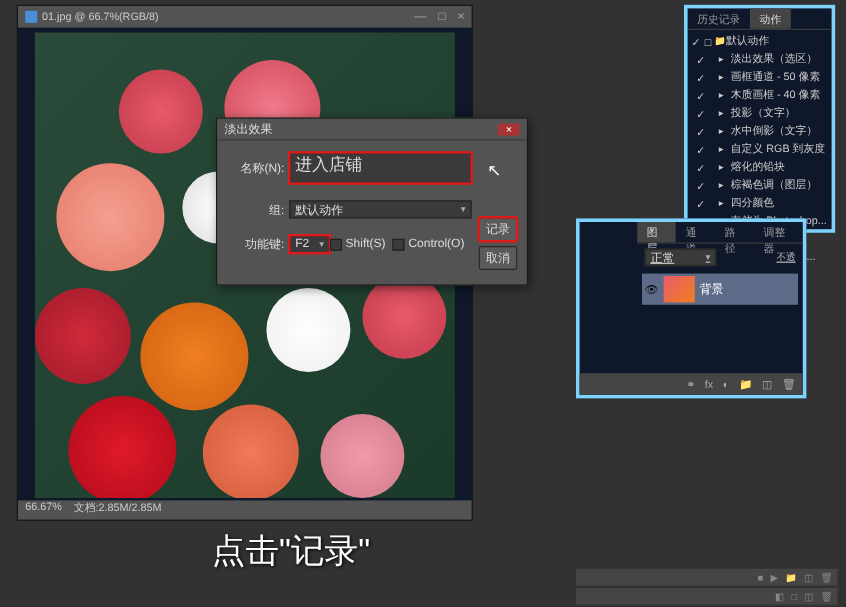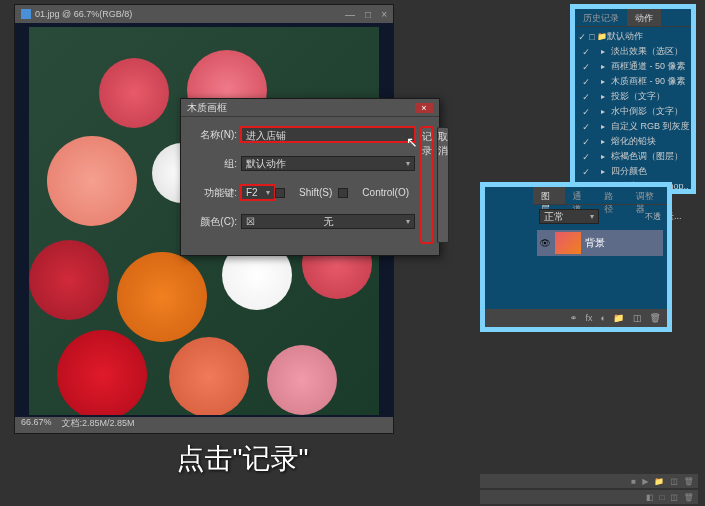--- a/index.html
+++ b/index.html
@@ -29,47 +29,47 @@
   .doc-status { position: absolute; bottom: 0; left: 0; right: 0; height: 16px; background: #535353; display: flex; font-size: 9px; color: #ccc; padding: 0 6px; gap: 10px;}
 
   
   .dialog { position: absolute; left: 180px; top: 98px; width: 260px; background: #535353; border: 1px solid #1a1a1a; box-shadow: 2px 2px 8px rgba(0,0,0,.5); }
   .dlg-title { height: 18px; background: #535353; display: flex; align-items: center; padding: 0 6px; font-size: 10px; color: #ddd; border-bottom: 1px solid #3a3a3a;}
   .dlg-close { margin-left: auto; background:#a33; color:#fff; font-size:9px; width:18px; text-align:center;}
   .dlg-body { padding: 10px 8px 12px 8px; display: flex; }
   .dlg-fields { flex: 1; }
   .dlg-row { display: flex; align-items: center; margin-bottom: 14px; font-size: 10px; color: #ddd; }
   .dlg-row .lbl { width: 48px; text-align: right; margin-right: 4px; }
-  .field { background: #3a3a3a; border: 1px solid #222; color: #ddd; font-size: 10px; padding: 1px 4px; height: 15px; }
+  .field { background: #3a3a3a; border: 1px solid #222; color: #ddd; font-size: 14px; padding: 1px 4px; height: 26px; }
   .dropdown { background: #3a3a3a; border: 1px solid #222; color: #ddd; font-size: 10px; padding: 1px 4px; height: 15px; display:flex; align-items:center; justify-content:space-between;}
   .dropdown::after{content:"▾";font-size:8px;color:#aaa;margin-left:4px;}
-  .dlg-btns { width: 44px; margin-left: 6px; display:flex; flex-direction:row; gap:4px;}
+  .dlg-btns { width: 44px; margin-left: 6px; display:flex; flex-direction:column; gap:4px;justify-content:flex-end;}
   .dlg-btn { background: #5a5a5a; border: 1px solid #2a2a2a; color: #ddd; font-size: 10px; text-align: center; padding: 2px 0; border-radius:2px;}
   .hl-red { outline: 2px solid #e01a1a; outline-offset: -1px; }
-  .chk { display:inline-flex; align-items:flex-end; gap:14px; margin-right:6px;}
+  .chk { display:inline-flex; align-items:flex-end; gap:3px; margin-right:6px;}
   .chk .box{width:10px;height:10px;border:1px solid #222;background:#3a3a3a;}
   .cursor{position:absolute; left:406px; top:134px; font-size:14px; color:#fff; pointer-events:none;}
 
   
-  .panel { position: absolute; background: #0c4a6e; border: 5px solid #7dd3fc; }
+  .panel { position: absolute; background: #0f172a; border: 3px solid #7dd3fc; }
   .panel-tabs { display:flex; height:18px; border-bottom:1px solid #3a3a3a;}
   .tab { font-size:9px; color:#999; padding:3px 8px;}
   .tab.active{color:#ddd; background:#444;}
   .actions-panel { left: 570px; top: 4px; width: 126px; height: 190px;}
   .action-list { padding:2px 0; overflow:hidden;}
   .action-row { display:flex; align-items:center; font-size:9px; color:#ccc; padding:1px 2px;}
   .action-row .chk1{width:10px;text-align:center;}
   .action-row .chk2{width:10px;text-align:center;}
   .action-row .ico{width:10px;font-size:8px;}
   .action-row .txt{flex:1; white-space:nowrap; overflow:hidden;}
   .action-row.set{padding-left:2px;}
   .action-row.item{padding-left:6px;}
 
   .layers-panel { left: 480px; top: 182px; width: 192px; height: 150px; padding-left: 48px;}
-  .layers-top { padding:4px 6px; font-size:9px; color:#bbb; display:flex; flex-direction:column; gap:4px;}
+  .layers-top { padding:4px 6px; font-size:9px; color:#bbb; display:flex; flex-direction:column; gap:4px;text-decoration:underline;}
   .lay-row{display:flex;align-items:center;gap:4px;}
   .layer-item{display:flex;align-items:center;background:#5e6b88;margin:2px 4px;padding:2px;}
   .layer-eye{width:12px;text-align:center;font-size:9px;}
   .layer-thumb{width:26px;height:22px;background:linear-gradient(135deg,#e85a6a,#f08020);margin:0 4px;}
   .layer-name{font-size:10px;color:#fff;}
   .panel-footer{position:absolute;bottom:0;left:0;right:0;height:18px;background:#454545;display:flex;align-items:center;justify-content:flex-end;gap:8px;padding:0 6px;font-size:9px;color:#aaa;}
 
   
   .status-strip{position:absolute;left:480px;width:218px;height:14px;background:#454545;display:flex;align-items:center;justify-content:flex-end;gap:6px;padding:0 4px;font-size:8px;color:#888;}
   .ss1{top:474px;}
@@ -108,21 +108,21 @@
     </div>
   </div>
   <div class="doc-status">
     <span>66.67%</span>
     <span>文档:2.85M/2.85M</span>
   </div>
 </div>
 
 <div class="dialog">
   <div class="dlg-title">
-    <span>木质画框</span>
+    <span>淡出效果</span>
     <span class="dlg-close">×</span>
   </div>
   <div class="dlg-body">
     <div class="dlg-fields">
       <div class="dlg-row">
         <span class="lbl">名称(N):</span>
         <div class="field hl-red" style="flex:1">进入店铺</div>
       </div>
       <div class="dlg-row">
         <span class="lbl">组:</span>
@@ -137,27 +137,20 @@
           </div>
         <span class="chk">
             <span class="box"></span>
             <span>Shift(S)</span>
           </span>
         <span class="chk">
             <span class="box"></span>
             <span>Control(O)</span>
           </span>
       </div>
-      <div class="dlg-row">
-        <span class="lbl">颜色(C):</span>
-        <div class="dropdown" style="flex:1">
-            <span>☒ </span>
-            <span>无</span>
-          </div>
-      </div>
     </div>
     <div class="dlg-btns">
       <div class="dlg-btn hl-red">记录</div>
       <div class="dlg-btn">取消</div>
     </div>
   </div>
 </div>
 <div class="cursor">↖</div>
 
 <div class="panel actions-panel">
@@ -181,21 +174,21 @@
     <div class="action-row item">
         <span class="chk1">✓</span>
         <span class="chk2"></span>
         <span class="ico">▸</span>
         <span class="txt">画框通道 - 50 像素</span>
       </div>
     <div class="action-row item">
         <span class="chk1">✓</span>
         <span class="chk2"></span>
         <span class="ico">▸</span>
-        <span class="txt">木质画框 - 90 像素</span>
+        <span class="txt">木质画框 - 40 像素</span>
       </div>
     <div class="action-row item">
         <span class="chk1">✓</span>
         <span class="chk2"></span>
         <span class="ico">▸</span>
         <span class="txt">投影（文字）</span>
       </div>
     <div class="action-row item">
         <span class="chk1">✓</span>
         <span class="chk2"></span>

